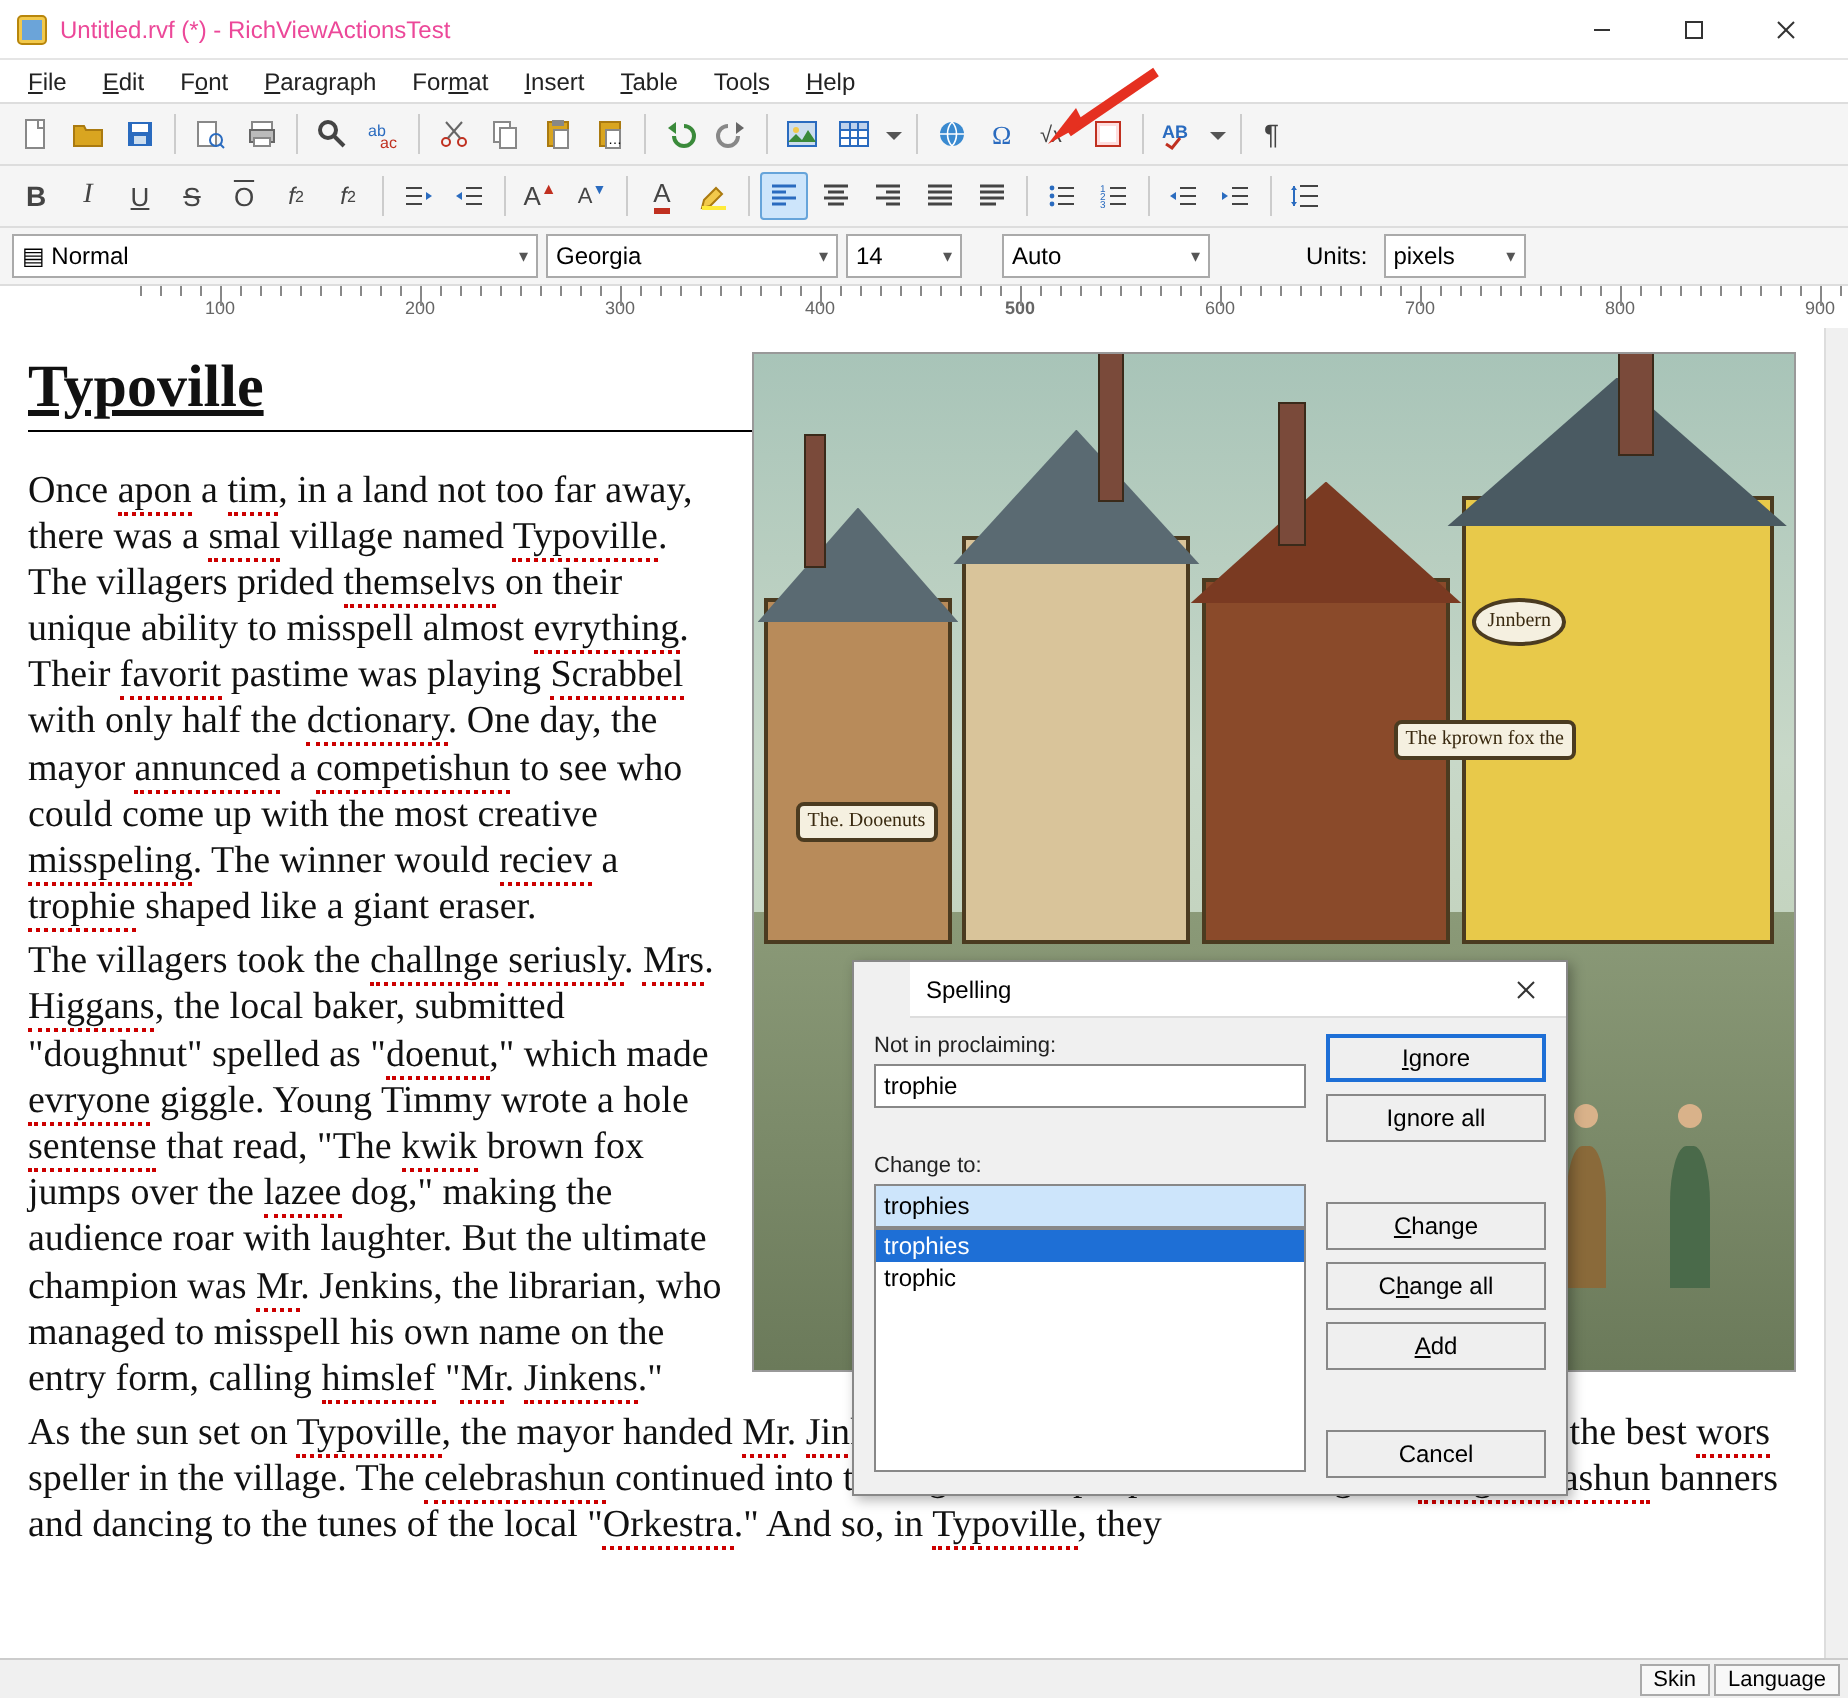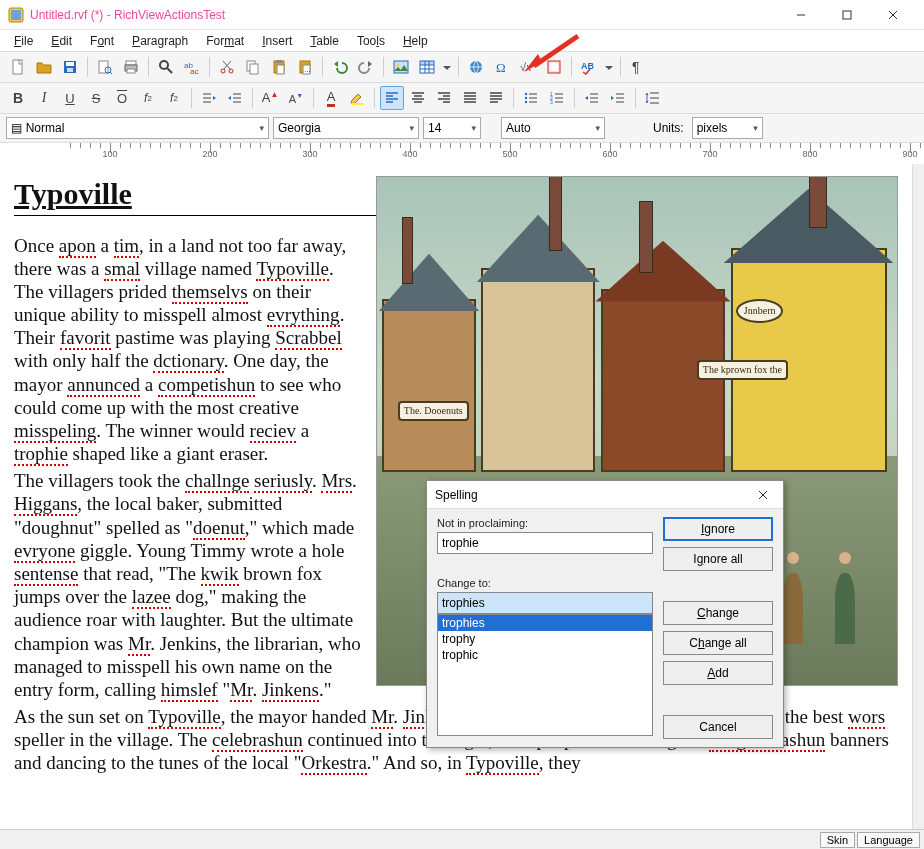--- a/index.html
+++ b/index.html
@@ -67,21 +67,21 @@
 
 
 .vscroll { position: absolute; top: 164px; right: 0; width: 12px; bottom: 20px; background: #f0f0f0; border-left:1px solid #ddd;}
 
 
 .statusbar { position: absolute; left: 0; right: 0; bottom: 0; height: 20px; background: #f0f0f0; border-top: 1px solid #ccc; display: flex; align-items: center; justify-content: flex-end; gap: 2px; padding: 0 4px; font-size: 11px; }
 .statusbar .sbtn { border: 1px solid #aaa; background: #f8f8f8; padding: 0 6px; height: 16px; display:flex;align-items:center; cursor:pointer;}
 
 
 .dialog { position: absolute; left: 426px; top: 480px; width: 358px; background: #f0f0f0; border: 1px solid #888; box-shadow: 2px 2px 6px rgba(0,0,0,.3); }
-.dialog .dlg-title { height: 28px; display: flex; align-items: center; justify-content: space-between; padding: 0 8px; background: #fff; border-bottom: 1px solid #ddd; font-size: 12px; }
+.dialog .dlg-title { height: 28px; display: flex; align-items: center; justify-content: space-between; padding: 0 8px; background: #fff; border-bottom: 1px solid #ddd; font-size: 12px; margin-left: 28px; }
 .dialog .dlg-close { width: 24px; height: 20px; display: flex; align-items: center; justify-content: center; cursor: pointer; }
 .dialog .dlg-body { padding: 8px 10px; display: grid; grid-template-columns: 1fr 110px; gap: 6px 10px; align-items: start; font-size: 11px; }
 .dialog label { display: block; margin-bottom: 3px; color: #222; }
 .dialog input[type=text] { width: 100%; height: 22px; border: 1px solid #888; padding: 0 4px; font-size: 12px; }
 .dialog .listbox { width: 100%; height: 122px; border: 1px solid #888; background: #fff; overflow: auto; }
 .dialog .listbox .opt { padding: 1px 4px; font-size: 12px; cursor: default; }
 .dialog .listbox .opt.sel { background: #1e6fd6; color: #fff; }
 .dialog .btn { width: 110px; height: 24px; border: 1px solid #888; background: #efefef; font-size: 12px; cursor: pointer; text-align:center; display:flex;align-items:center;justify-content:center;}
 .dialog .btn.primary { border: 2px solid #1e6fd6; }
 .dialog .rightcol { display: flex; flex-direction: column; gap: 6px; }
@@ -476,21 +476,21 @@
       <div class="tick" style="left: 360px; height: 5px;"></div>
       <div class="tick" style="left: 370px; height: 5px;"></div>
       <div class="tick" style="left: 380px; height: 5px;"></div>
       <div class="tick" style="left: 390px; height: 5px;"></div>
       <div class="tick" style="left: 400px; height: 10px;"></div>
       <div class="tick" style="left: 410px; height: 5px;"></div>
       <div class="tick" style="left: 420px; height: 5px;"></div>
       <div class="tick" style="left: 430px; height: 5px;"></div>
       <div class="tick" style="left: 440px; height: 5px;"></div>
       <div class="tick" style="left: 450px; height: 5px;"></div>
-      <div class="ticklabel" style="left: 500px;">500</div>
+      <div class="ticklabel" style="left: 500px; font-weight: bold;">500</div>
       <div class="tick" style="left: 460px; height: 5px;"></div>
       <div class="tick" style="left: 470px; height: 5px;"></div>
       <div class="tick" style="left: 480px; height: 5px;"></div>
       <div class="tick" style="left: 490px; height: 5px;"></div>
       <div class="tick" style="left: 500px; height: 10px;"></div>
       <div class="tick" style="left: 510px; height: 5px;"></div>
       <div class="tick" style="left: 520px; height: 5px;"></div>
       <div class="tick" style="left: 530px; height: 5px;"></div>
       <div class="tick" style="left: 540px; height: 5px;"></div>
       <div class="tick" style="left: 550px; height: 5px;"></div>
@@ -595,21 +595,20 @@
           <u>I</u>
           <span>gnore</span>
         </button>
       <button class="btn">I<u>g</u>nore all</button>
     </div>
     <div>
       <label>Change to:</label>
       <input type="text" style="background: rgb(205, 229, 251);" value="trophies">
       <div class="listbox" id="sugg-list">
           <div class="opt sel">trophies</div>
-          <div class="opt">trophy</div>
           <div class="opt">trophic</div>
         </div>
     </div>
     <div class="rightcol">
       <div class="spacer"></div>
       <button class="btn"><u>C</u>hange</button>
       <button class="btn">C<u>h</u>ange all</button>
       <button class="btn"><u>A</u>dd</button>
       <div class="spacer"></div>
       <button class="btn">Cancel</button>

